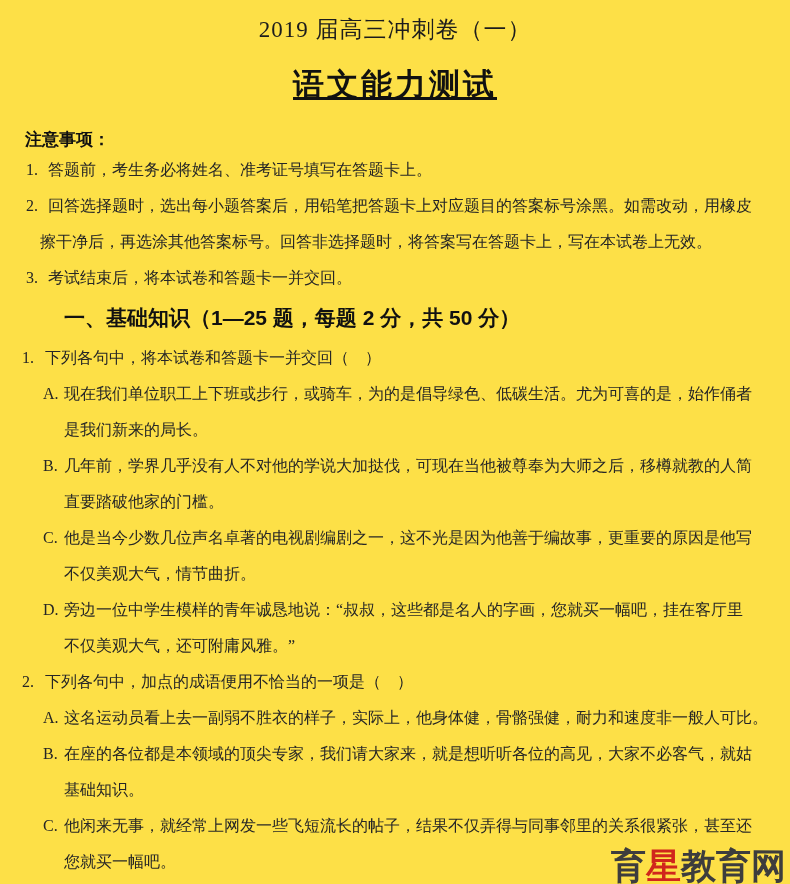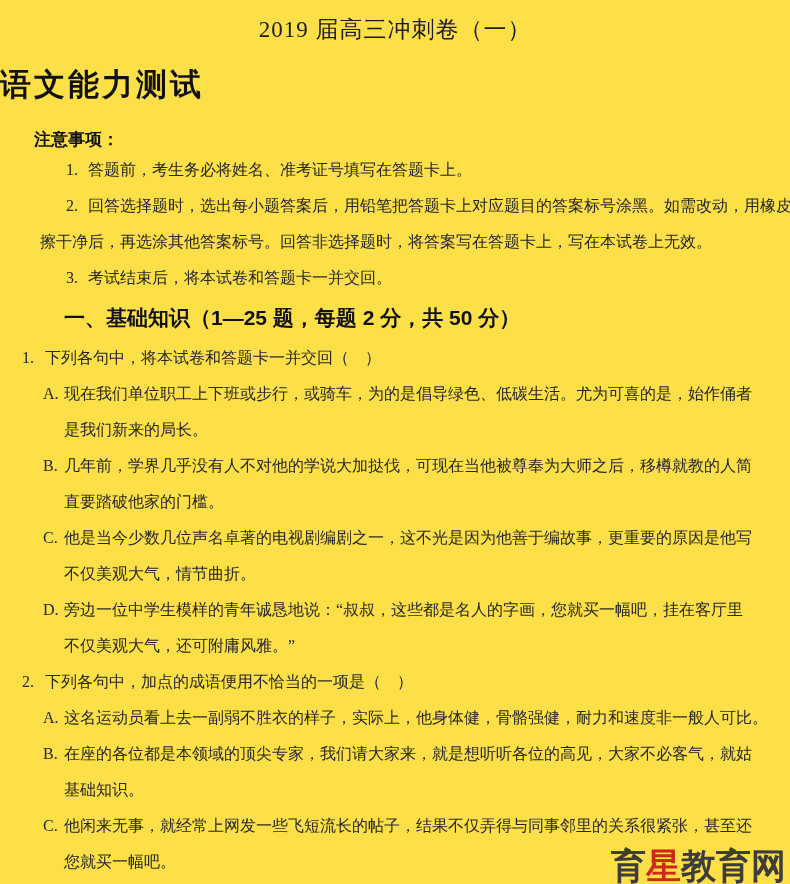--- a/index.html
+++ b/index.html
@@ -6,31 +6,32 @@
   .page{
     width:790px;height:884px;position:relative;overflow:hidden;
     background:#fde047;color:#262626;
     font-family:"Liberation Serif","DejaVu Serif",serif;
   }
   .doc-title{
     padding-top:12px;height:36px;line-height:36px;text-align:center;
     font-size:23px;letter-spacing:1px;color:#1c1c1c;
   }
   .doc-subtitle{
-    margin-top:16px;height:42px;line-height:42px;
+    margin-top:16px;height:42px;line-height:42px;text-align:center;
     font-size:31px;font-weight:bold;letter-spacing:3px;color:#111;
     font-family:"Liberation Sans","DejaVu Sans",sans-serif;
+    text-decoration:underline;
   }
   .notes-heading{
-    margin-top:22px;margin-left:34px;height:24px;line-height:24px;
+    margin-top:22px;margin-left:25px;height:24px;line-height:24px;
     font-size:17px;font-weight:bold;color:#111;
     font-family:"Liberation Sans","DejaVu Sans",sans-serif;
   }
   .line-row{height:36px;line-height:36px;font-size:16px;white-space:nowrap;}
-  .note{padding-left:26px;margin-left:40px;}
+  .note{padding-left:26px;}
   .note .num{display:inline-block;width:22px;}
   .note-cont{padding-left:40px;}
   .section-heading{
     height:44px;line-height:44px;padding-left:20px;white-space:nowrap;
     font-size:21px;font-weight:bold;color:#111;
     font-family:"Liberation Sans","DejaVu Sans",sans-serif;
     margin-left:44px;
   }
   .q-stem{padding-left:22px;}
   .q-stem .num{display:inline-block;width:23px;}

